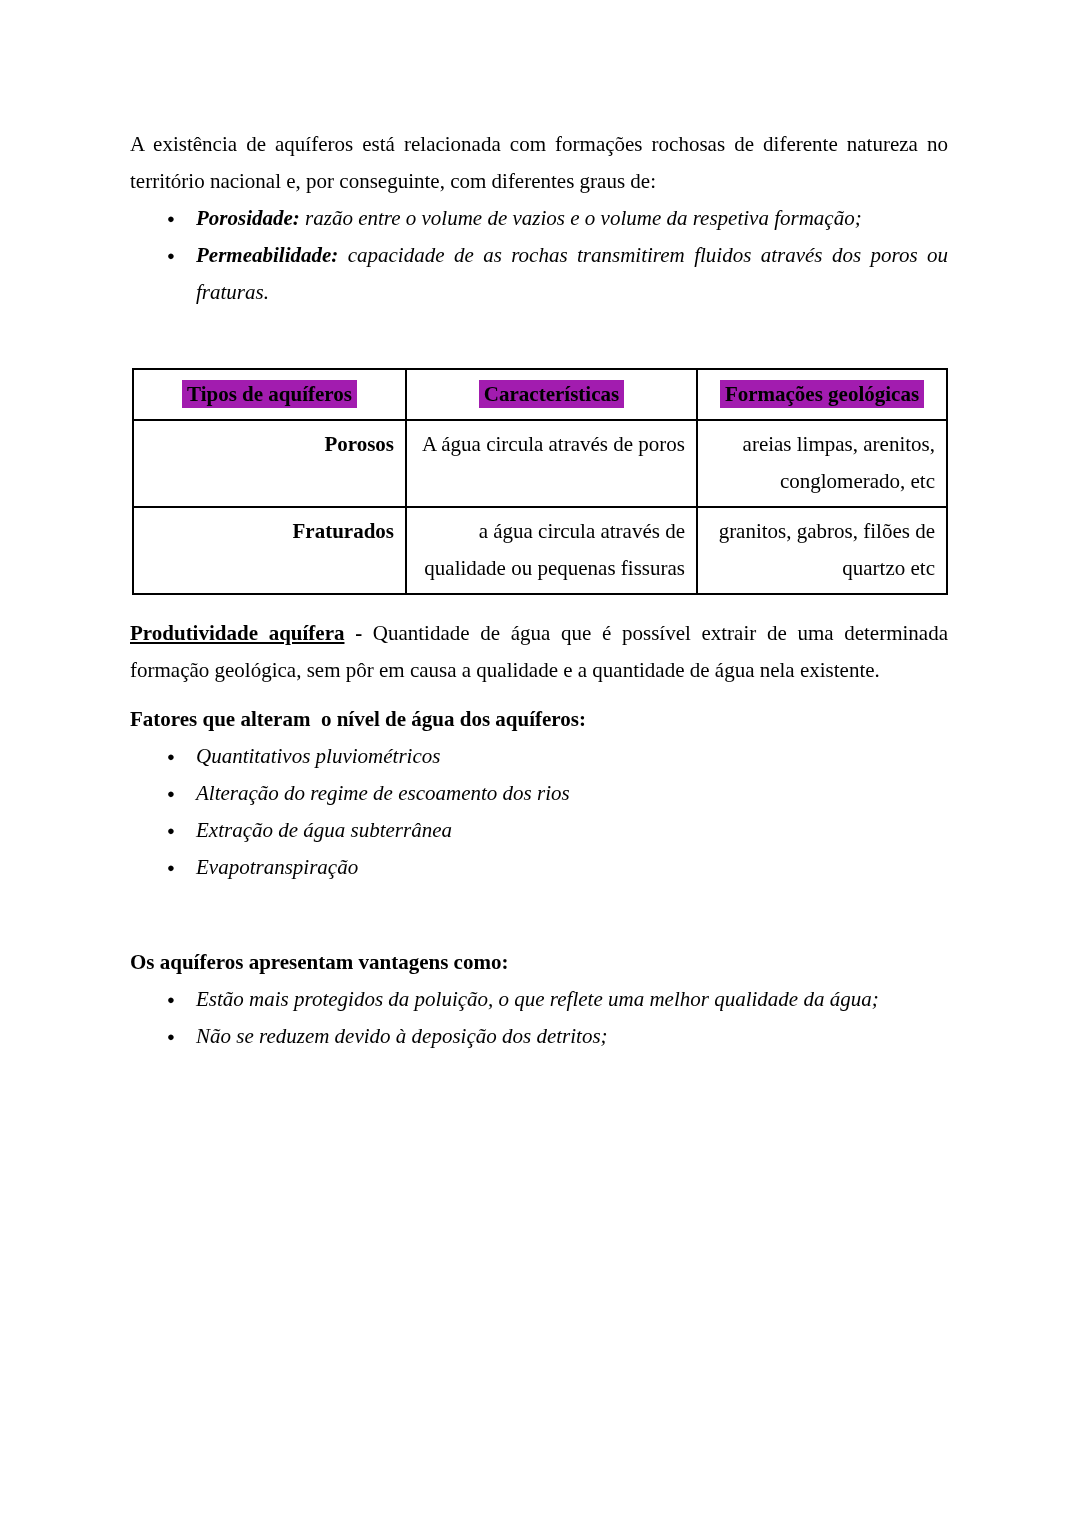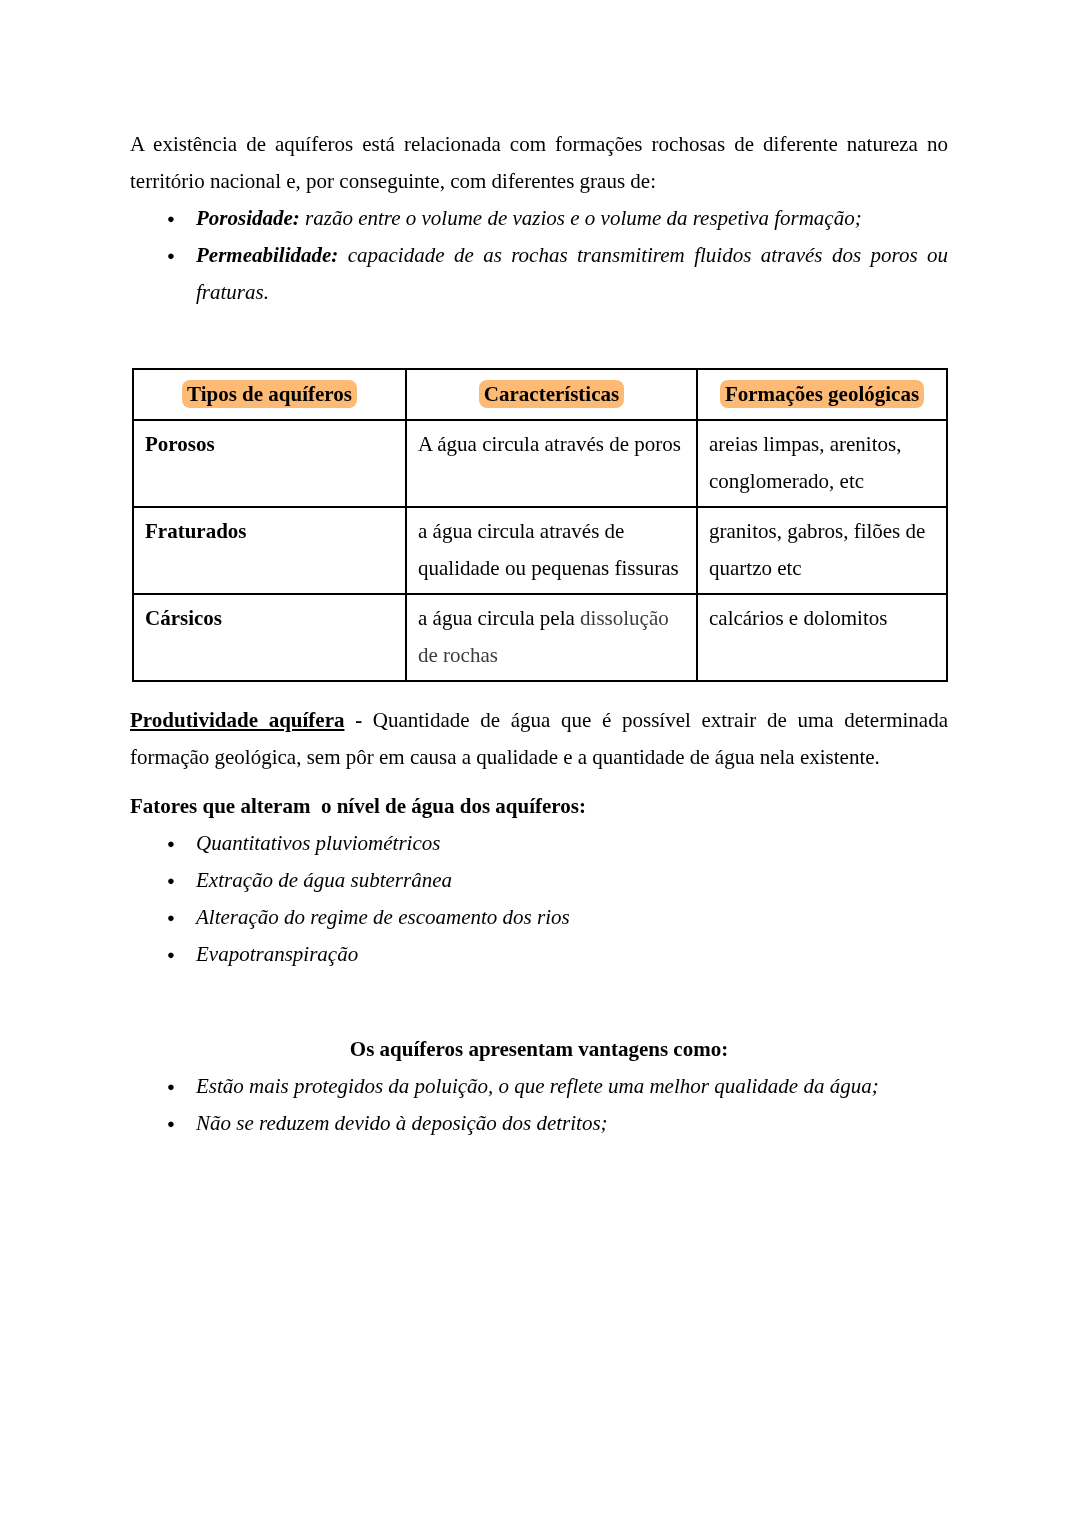--- a/index.html
+++ b/index.html
@@ -56,38 +56,38 @@
   table.aquifer-table col.c1 { width: 273px; }
   table.aquifer-table col.c2 { width: 291px; }
   table.aquifer-table col.c3 { width: 250px; }
   table.aquifer-table th,
   table.aquifer-table td {
     border: 2px solid #000000;
     vertical-align: top;
     padding: 5px 11px 6px 11px;
     font-size: 21px;
     line-height: 37px;
+    text-align: right;
   }
   table.aquifer-table th {
     text-align: center;
     font-weight: bold;
     padding-top: 6px;
     padding-bottom: 6px;
   }
   th .hl {
-    background: #fdba74;
+    background: #a21caf;
     padding: 2px 5px;
-    border-radius: 8px;
   }
   td.type-cell { font-weight: bold; }
   .gray-text { color: #3d3d3d; }
 
   .productivity { margin-top: 20px; }
   .factors-heading { margin-top: 12px; }
-  .advantages-heading { margin-top: 58px; text-align: center; }
+  .advantages-heading { margin-top: 58px; }
 </style>
 </head>
 <body>
 
 <div class="page">
   <div class="content">
 
     <p class="justify">A existência de aquíferos está relacionada com formações rochosas de diferente natureza no território nacional e, por conseguinte, com diferentes graus de:</p>
 
     <ul class="doc-list">
@@ -112,36 +112,31 @@
         <tr>
           <td class="type-cell">Porosos</td>
           <td>A água circula através de poros</td>
           <td>areias limpas, arenitos, conglomerado, etc</td>
         </tr>
         <tr>
           <td class="type-cell">Fraturados</td>
           <td>a água circula através de qualidade ou pequenas fissuras</td>
           <td>granitos, gabros, filões de quartzo etc</td>
         </tr>
-        <tr>
-          <td class="type-cell">Cársicos</td>
-          <td><span>a água circula pela </span><span class="gray-text">dissolução de rochas</span></td>
-          <td>calcários e dolomitos</td>
-        </tr>
       </tbody>
     </table>
 
     <p class="justify productivity"><span class="bold underline">Produtividade aquífera</span><span class="bold"> - </span><span>Quantidade de água que é possível extrair de uma determinada formação geológica, sem pôr em causa a qualidade e a quantidade de água nela existente.</span></p>
 
     <p class="bold pre factors-heading">Fatores que alteram  o nível de água dos aquíferos:</p>
 
     <ul class="doc-list">
       <li><span>Quantitativos pluviométricos</span></li>
+      <li><span>Alteração do regime de escoamento dos rios</span></li>
       <li><span>Extração de água subterrânea</span></li>
-      <li><span>Alteração do regime de escoamento dos rios</span></li>
       <li><span>Evapotranspiração</span></li>
     </ul>
 
     <p class="bold advantages-heading">Os aquíferos apresentam vantagens como:</p>
 
     <ul class="doc-list">
       <li><span>Estão mais protegidos da poluição, o que reflete uma melhor qualidade da água;</span></li>
       <li><span>Não se reduzem devido à deposição dos detritos;</span></li>
     </ul>
 

